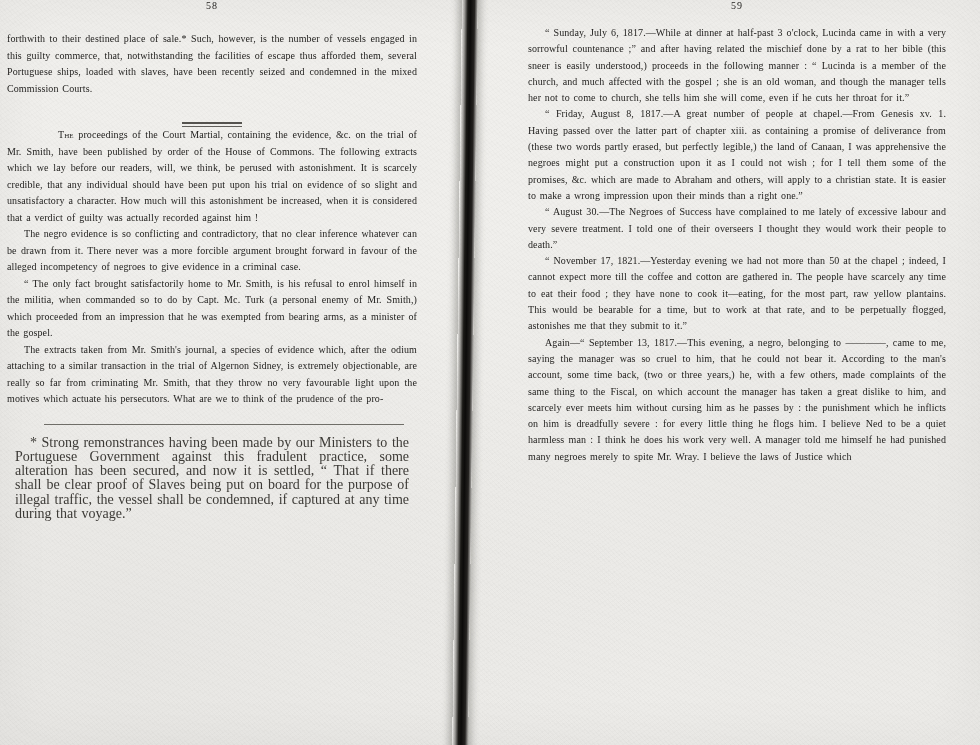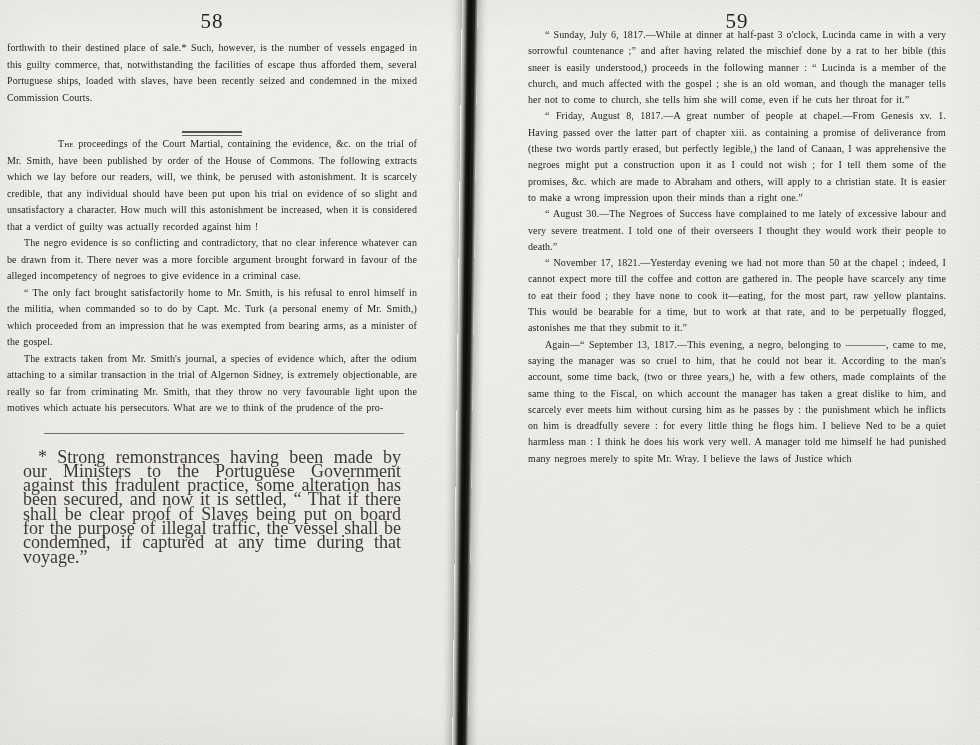--- a/index.html
+++ b/index.html
@@ -27,27 +27,27 @@
   .page {
     position: absolute;
     top: 0;
     height: 745px;
     overflow: hidden;
   }
   .page-left  { left: 7px;   width: 410px; }
   .page-right { left: 528px; width: 418px; }
   .page-number {
     text-align: center;
-    font-size: 21px;
+    font-size: 10px;
     letter-spacing: 1px;
-    padding-top: 9px;
+    padding-top: 0;
     height: 18px;
   }
   .page-left  .page-number { margin-bottom: 13px; }
-  .page-right .page-number { }
+  .page-right .page-number { margin-bottom: 7px; }
   .body-text {
     margin: 0;
     font-size: 10px;
     line-height: 16.5px;
     text-align: justify;
     text-justify: inter-word;
     word-spacing: 1.2px;
     letter-spacing: 0.1px;
   }
   .page-right .body-text { line-height: 16.3px; }
@@ -71,22 +71,22 @@
     text-align: center;
     word-spacing: 3px;
   }
   .footnote-rule {
     width: 360px;
     margin: 16px 0 11px 37px;
     border: none;
     border-top: 1px solid rgba(70,68,62,0.75);
   }
   .footnote {
-    margin: 16px;
-    font-size: 18px;
+    margin: 8px;
+    font-size: 14px;
     line-height: 14.3px;
     text-align: justify;
     text-indent: 15px;
     color: #3c3a36;
     word-spacing: 1px;
   }
   .gutter {
     position: absolute;
     left: 462px;
     top: -8px;

